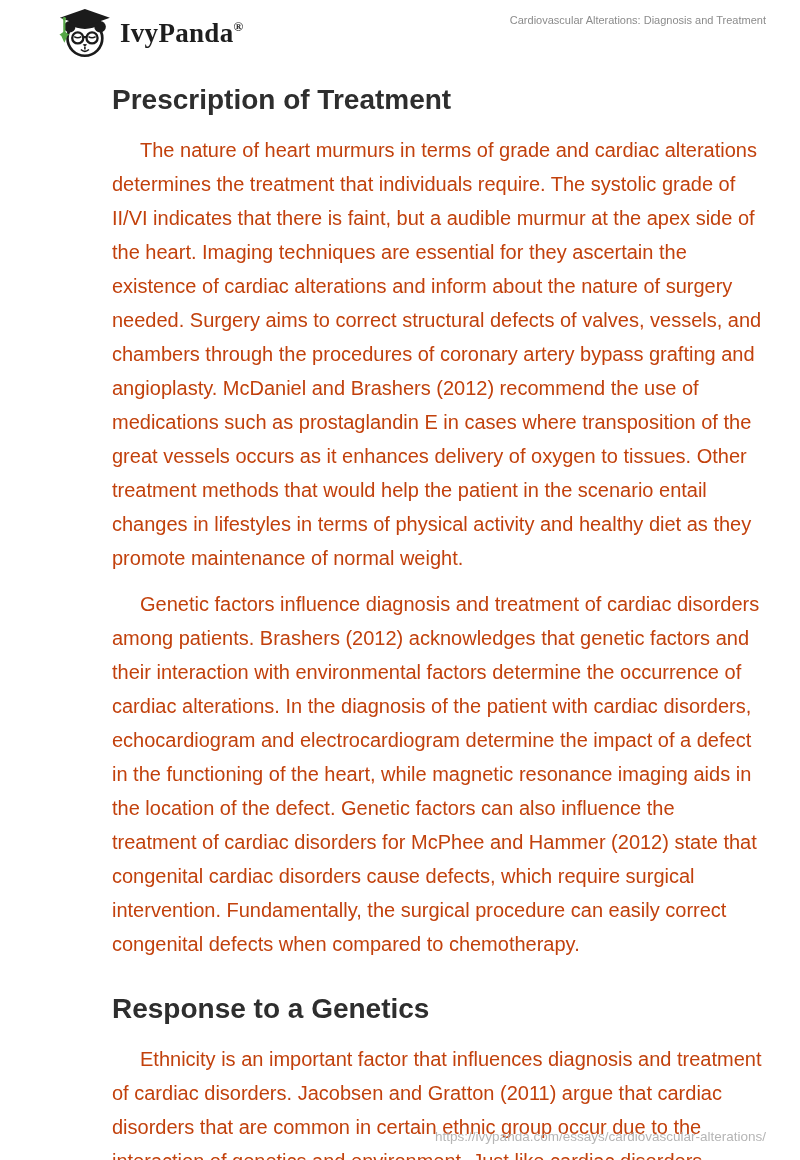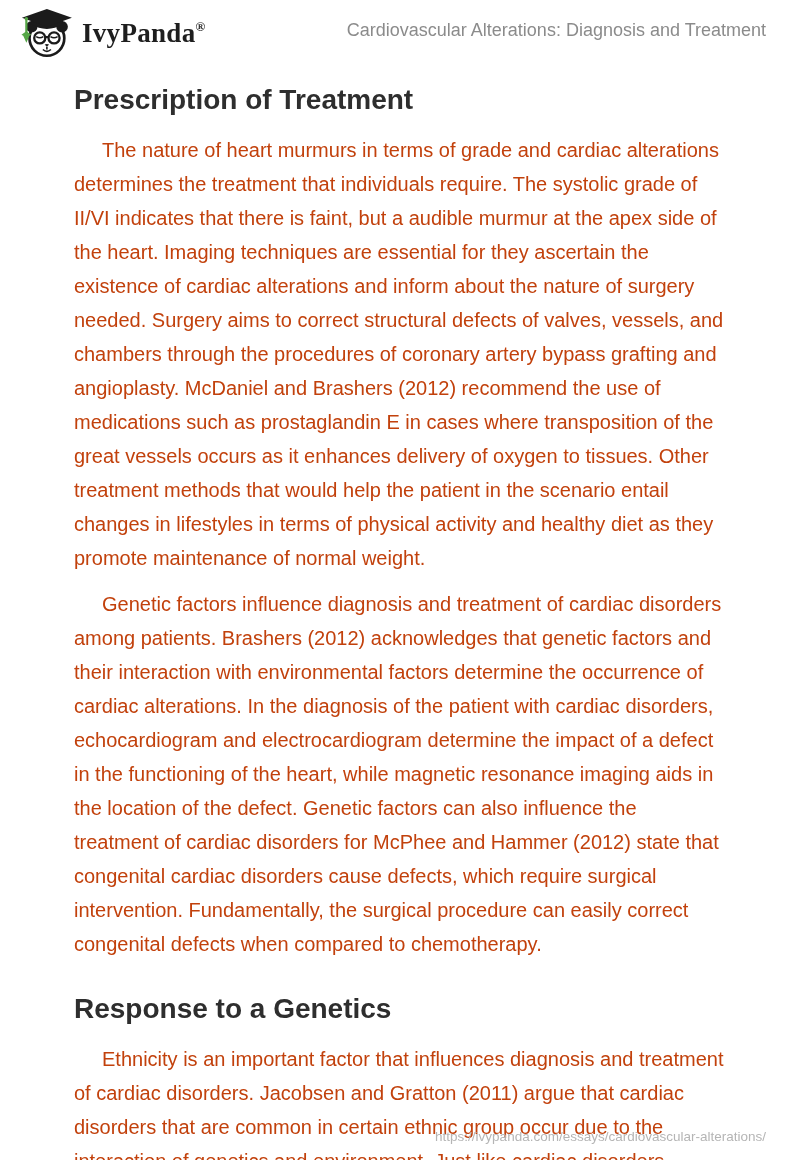--- a/index.html
+++ b/index.html
@@ -2,35 +2,35 @@
 <html><head>
 <meta charset="utf-8">
 <style>
   * { box-sizing: border-box; }
   html, body { margin: 0; padding: 0; }
   body {
     width: 800px; height: 1160px;
     background: #ffffff;
     font-family: "Liberation Sans", sans-serif;
   }
-  .page { position: relative; width: 800px; height: 1160px; overflow: hidden; background: #fff; }
+  .page { position: relative; width: 800px; height: 1160px; overflow: hidden; background: #fff; padding-left: 38px; }
 
   
   .header {
     display: flex; justify-content: space-between; align-items: flex-start;
     padding: 8px 34px 0 17px; height: 58px;
   }
   .brand { display: flex; align-items: center; gap: 7px; }
   .logo-icon { width: 58px; height: 50px; display: inline-block; }
   .brand-name {
     font-family: "Liberation Serif", serif;
     font-weight: 700; font-size: 27px; color: #1e1e1e; letter-spacing: 0.3px;
   }
   .brand-name .reg { font-size: 13px; vertical-align: 11px; font-weight: 700; }
-  .doc-title { margin-top: 12px; font-size: 18px; color: #8b8b8b; }
+  .doc-title { margin-top: 6px; font-size: 11px; color: #8b8b8b; }
 
   
   .content { padding-left: 74px; width: 724px; }
   .content h1 {
     font-size: 28px; line-height: 42px; font-weight: 700;
     color: #2e2e2e; margin: 27px 0 0;
   }
   .content section:first-child h1 { margin-top: 21px; }
   .content p {
     margin: 12px 0 0; font-size: 20px; line-height: 34px;

